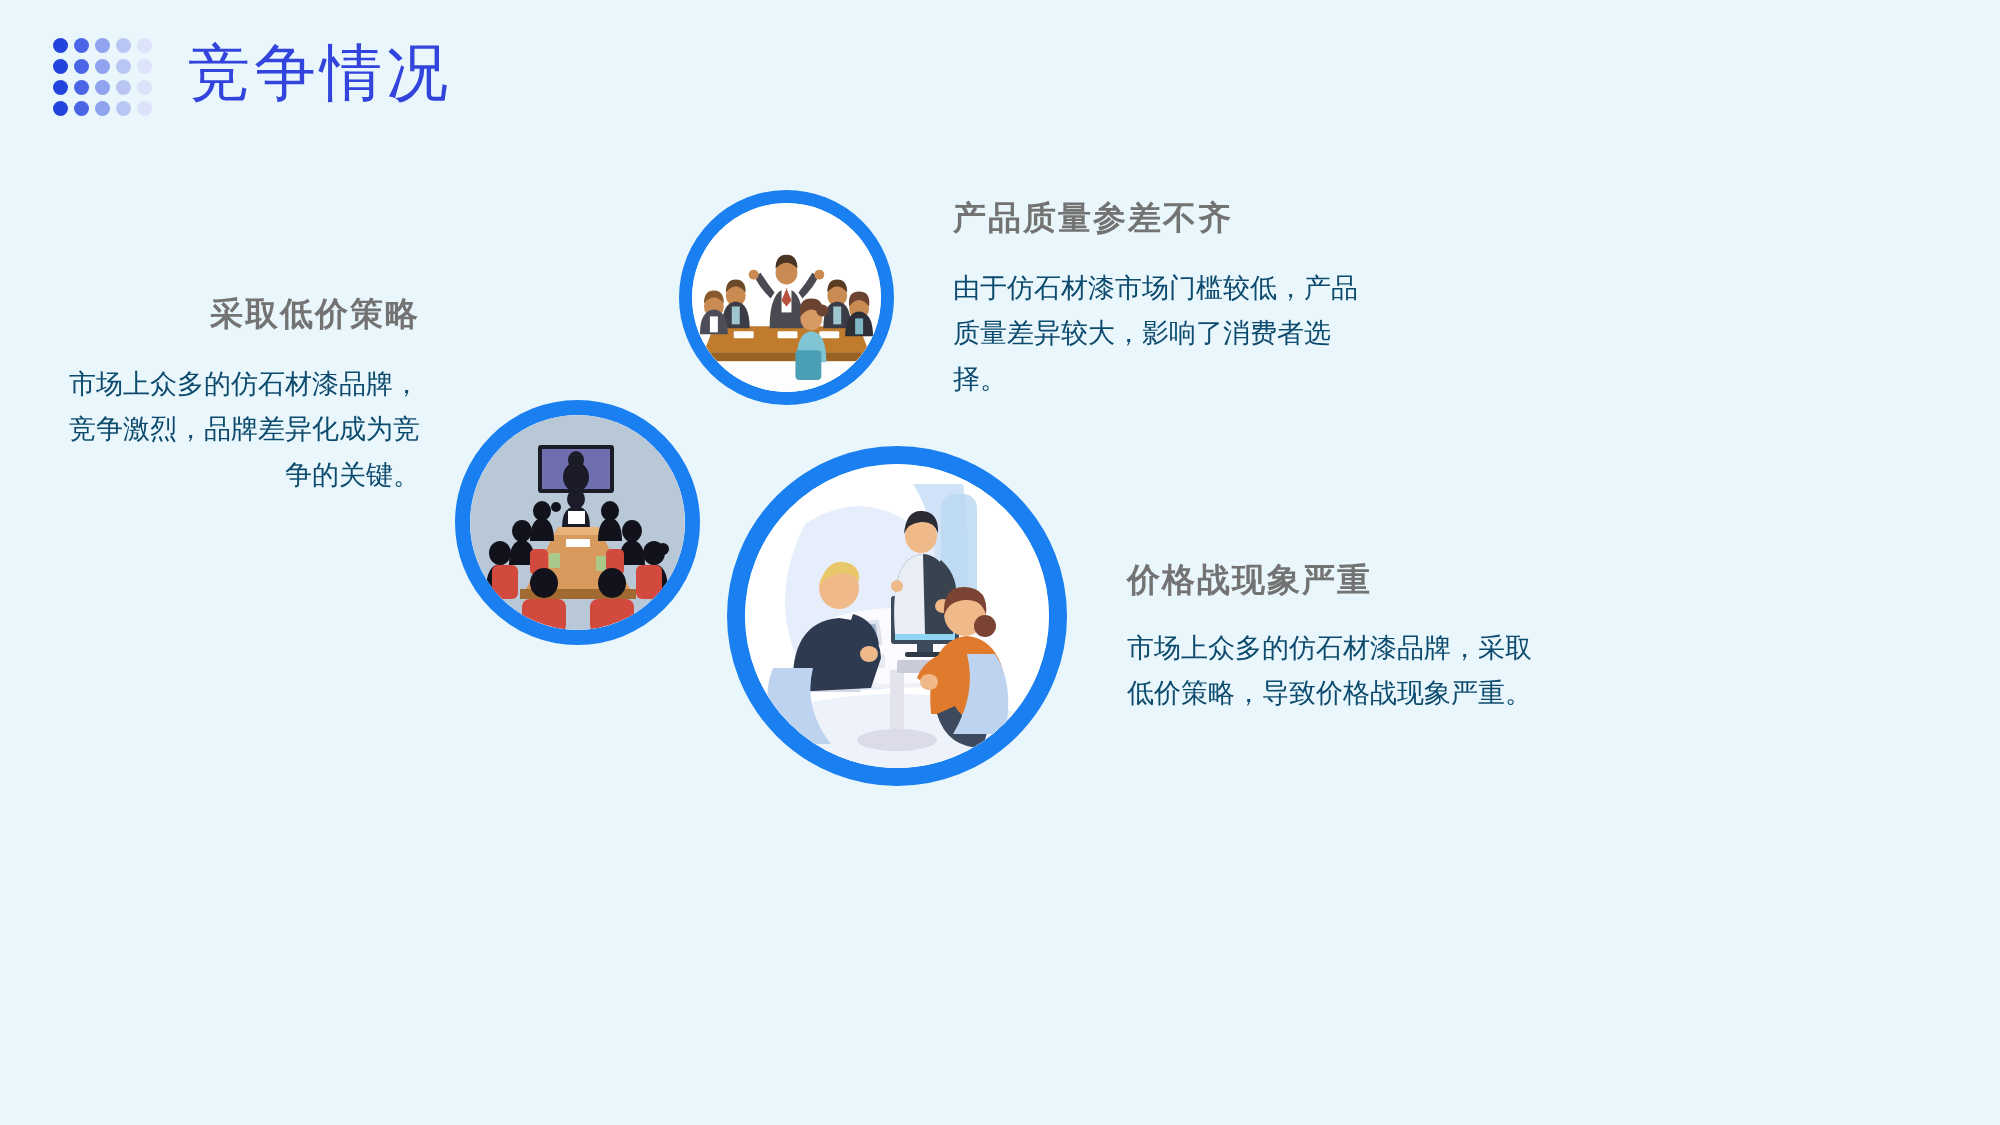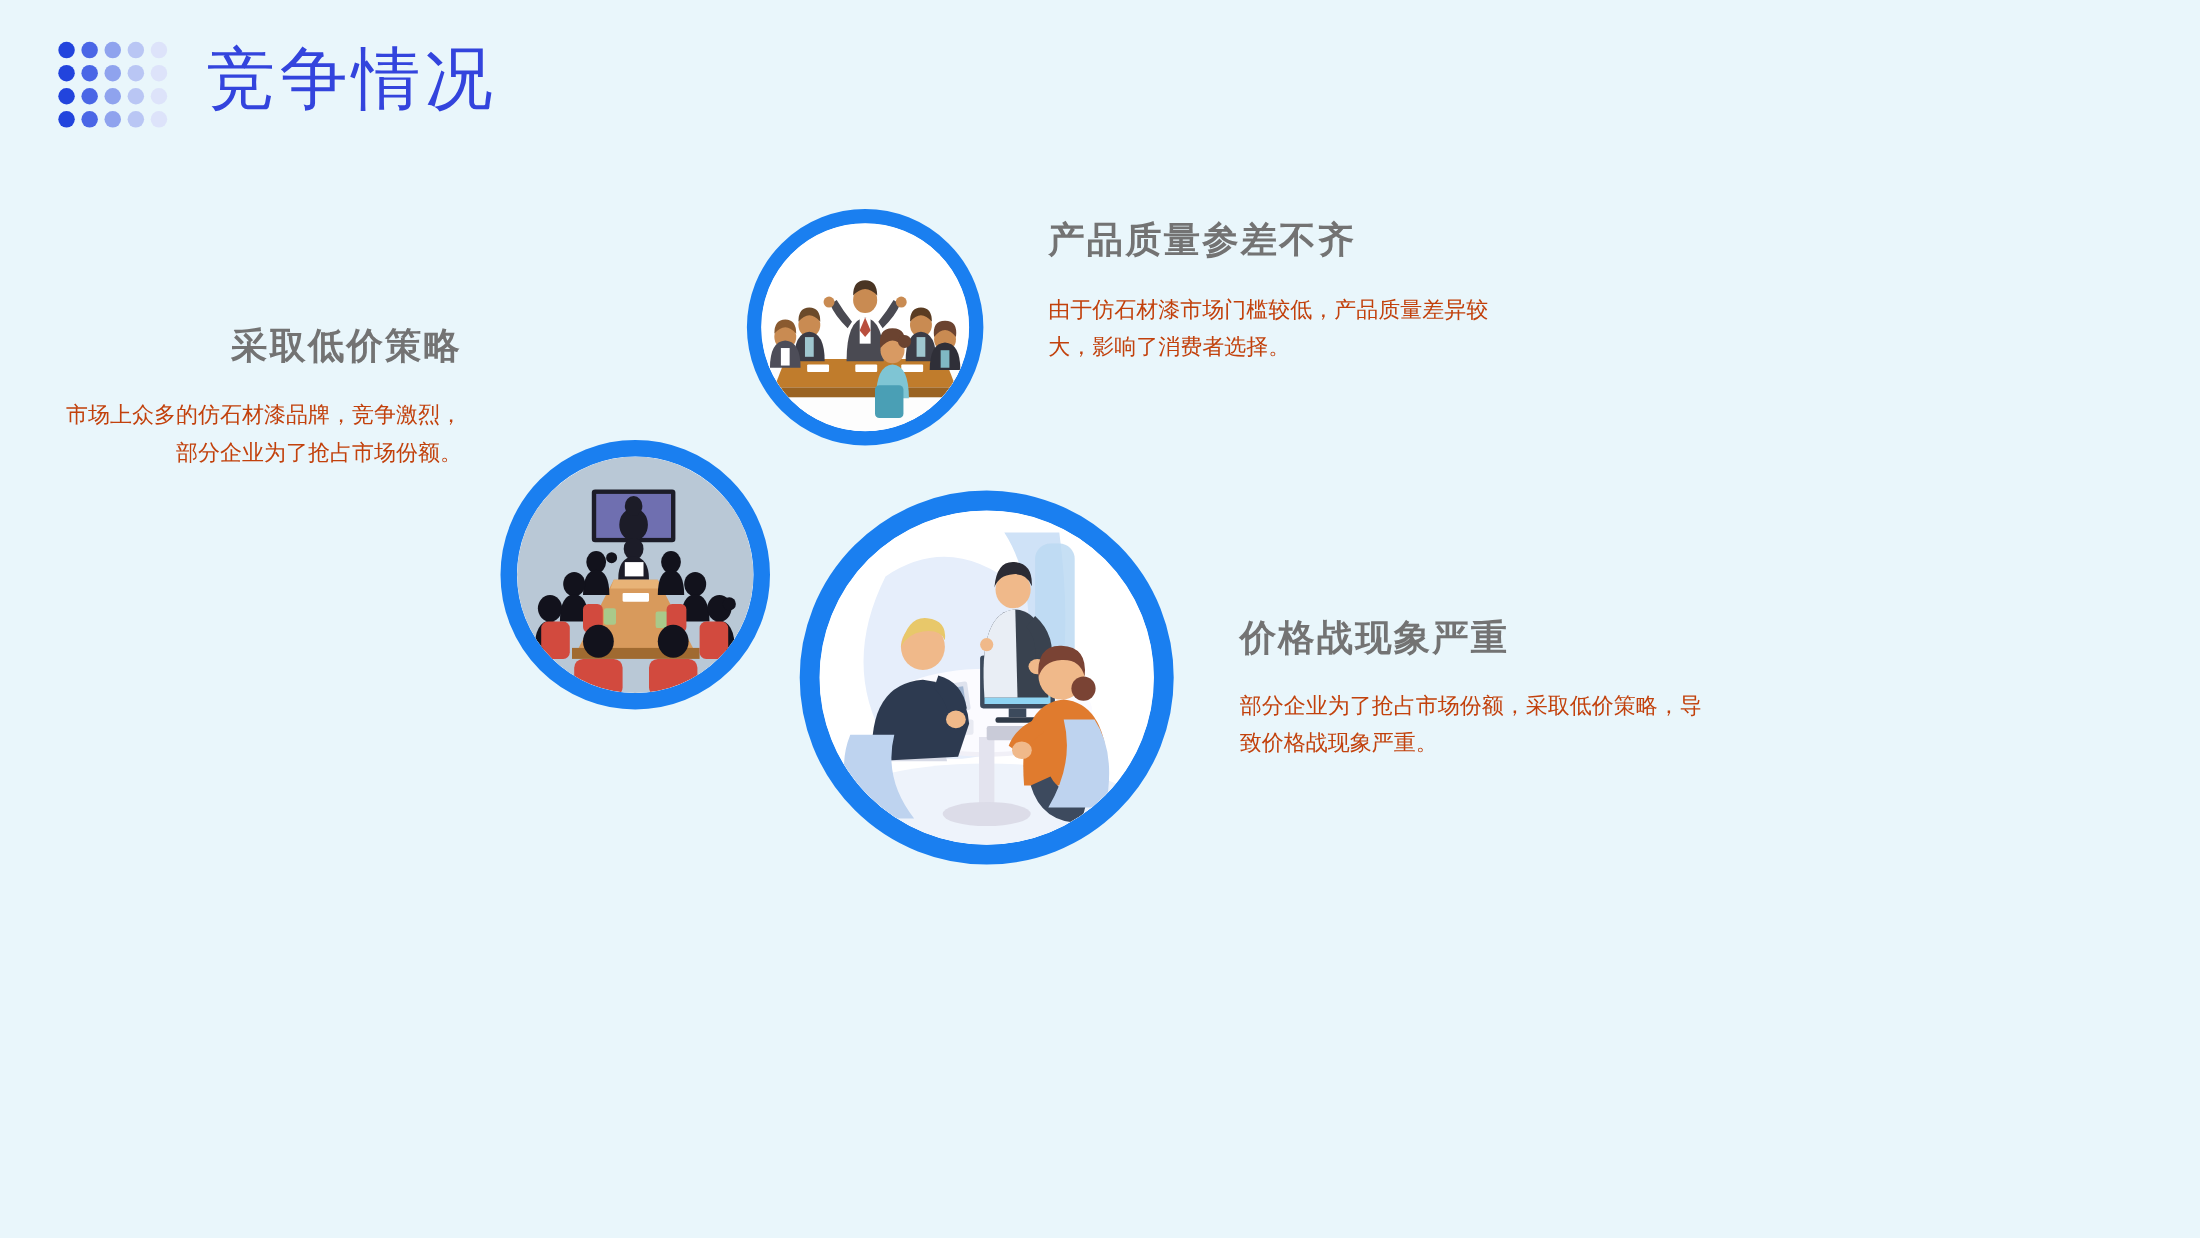--- a/index.html
+++ b/index.html
@@ -63,22 +63,22 @@
     position:absolute;
     color:#737373;
     font-weight:bold;
     font-size:33px;
     letter-spacing:2px;
     white-space:nowrap;
     font-family:"Liberation Serif","DejaVu Serif",serif;
   }
   .body-text{
     position:absolute;
-    color:#c2410c;
-    font-size:20px;
+    color:#0c4a6e;
+    font-size:27px;
     line-height:1.68;
     font-family:"Liberation Serif","DejaVu Serif",serif;
   }
   #brand-heading{left:0;top:292px;width:420px;text-align:right;}
   #brand-body{left:60px;top:362px;width:360px;text-align:right;}
 
   #quality-heading{left:953px;top:196px;}
   #quality-body{left:953px;top:266px;width:420px;text-align:left;}
 
   #price-heading{left:1127px;top:558px;}
@@ -108,21 +108,21 @@
       <div class="dot" style="background: rgb(34, 68, 221);"></div>
       <div class="dot" style="background: rgb(74, 102, 230);"></div>
       <div class="dot" style="background: rgb(143, 163, 238);"></div>
       <div class="dot" style="background: rgb(185, 198, 244);"></div>
       <div class="dot" style="background: rgb(221, 227, 250);"></div>
     </div>
 
   <div class="page-title">竞争情况</div>
 
   <div class="heading" id="brand-heading">采取低价策略</div>
-  <div class="body-text" id="brand-body">市场上众多的仿石材漆品牌，竞争激烈，部分企业为了抢占市场份额。</div>
+  <div class="body-text" id="brand-body">市场上众多的仿石材漆品牌，竞争激烈，品牌差异化成为竞争的关键。</div>
 
   <div class="circle" id="circle-meeting">
     <div class="inner">
       <svg viewBox="0 0 190 190" width="100%" height="100%">
         <rect x="0" y="0" width="190" height="190" fill="#ffffff"></rect>
 
         <rect x="0" y="128" width="190" height="62" fill="#fdfdfd"></rect>
 
         <path d="M22 124 L168 124 L178 150 L12 150 Z" fill="#c07c2c"></path>
         <rect x="12" y="150" width="166" height="9" fill="#9a6322"></rect>
@@ -305,15 +305,15 @@
 
         <circle cx="152" cy="122" r="6" fill="#f0b98a"></circle>
       </svg>
     </div>
   </div>
 
   <div class="heading" id="quality-heading">产品质量参差不齐</div>
   <div class="body-text" id="quality-body">由于仿石材漆市场门槛较低，产品质量差异较大，影响了消费者选择。</div>
 
   <div class="heading" id="price-heading">价格战现象严重</div>
-  <div class="body-text" id="price-body">部分企业为了抢占市场份额，采取低价策略，导致价格战现象严重。</div>
+  <div class="body-text" id="price-body">市场上众多的仿石材漆品牌，采取低价策略，导致价格战现象严重。</div>
 
 </div>
 
 </body></html>

